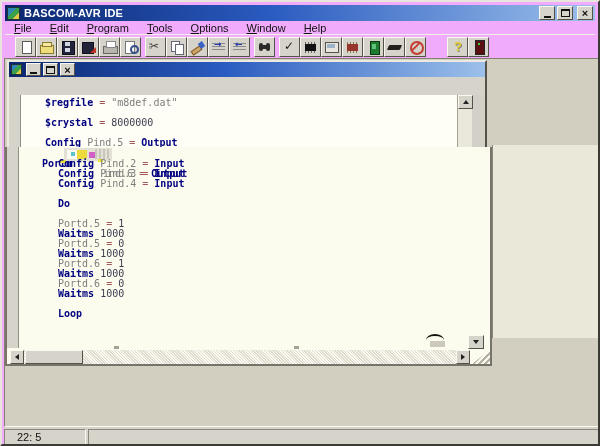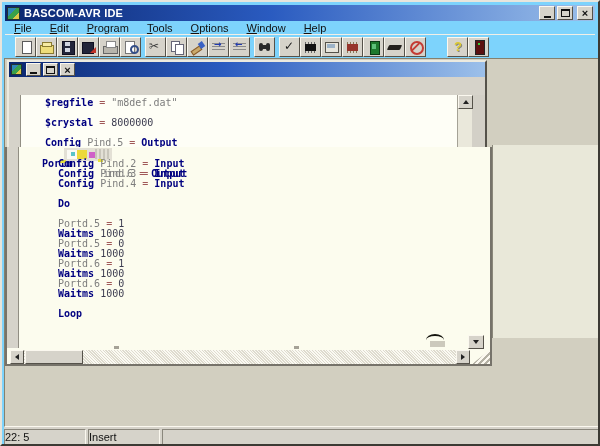--- a/index.html
+++ b/index.html
@@ -1,18 +1,18 @@
 <!DOCTYPE html>
 <html style="--kw: #000080; --id: #7d7d7d; --num: #3c3c50; --op: #a05858; --str: #7d7d7d;"><head>
 <meta charset="utf-8">
 <style>
   *{box-sizing:border-box;margin:0;padding:0}
   html,body{background:#3a6ea5}
   body{font-family:"Liberation Sans",sans-serif}
-  .app{position:relative;width:600px;height:446px;background:#7dd3fc;
+  .app{position:relative;width:600px;height:446px;background:#f0abfc;
        border:2px solid;border-color:#e8e5dc #3c3a34 #3c3a34 #e8e5dc;overflow:hidden}
 
   
   .titlebar{position:absolute;left:3px;top:3px;right:3px;height:16px;
     background:linear-gradient(90deg,#0b266e,#2a5bc0 45%,#9cc0ea);
     display:flex;align-items:center;padding:0 2px;color:#fff}
   .app-icon{width:13px;height:13px;margin-right:4px;border:1px solid #233;
     background:linear-gradient(135deg,#2f86b5 0 38%,#3aa04a 38% 72%,#e0c848 72%)}
   .win-title{font-size:11px;font-weight:bold;letter-spacing:.2px;flex:1;white-space:nowrap}
   .wbtns{display:flex;gap:2px}
@@ -155,21 +155,21 @@
   .glitch i:nth-child(8){left:34px;top:11px;width:5px;height:3px;background:#e8e23c}
   .smudge-a{position:absolute;left:419px;top:187px;width:18px;height:6px;
     border-top:2px solid #15150f;border-radius:50%/100% 100% 0 0}
   .smudge-b{position:absolute;left:423px;top:194px;width:15px;height:6px;background:#ccc9bc}
   .speck{position:absolute;width:5px;height:3px;background:#a5a296}
 
   
   .statusbar{position:absolute;left:2px;top:425px;width:596px;height:19px;
     display:flex;gap:2px;padding-top:2px;background:#d6d3ca}
   .status-panel{height:16px;border:1px solid;border-color:#8a877c #fbf8ef #fbf8ef #8a877c;
-    font-size:11px;color:#111;padding:1px 0;white-space:nowrap;overflow:hidden}
+    font-size:11px;color:#111;padding:1px 12px;white-space:nowrap;overflow:hidden}
   .status-panel:nth-child(1){width:82px}
   .status-panel:nth-child(2){width:72px}
   .status-panel:nth-child(3){width:72px}
   .status-panel.grow{flex:1}
 </style>
 </head>
 <body>
 
 <div class="app">
 
@@ -346,17 +346,16 @@
       <span class="sbtn down-btn">
           <span class="tri-down"></span>
         </span>
       <div class="grip"></div>
     </div>
 
   </div>
 
   <div class="statusbar">
       <div class="status-panel">22: 5</div>
-      <div class="status-panel">Insert</div>
       <div class="status-panel grow"></div>
     </div>
 
 </div>
 
 </body></html>

